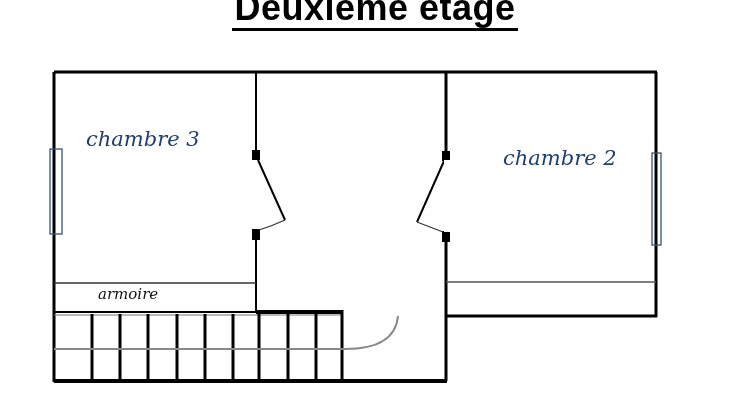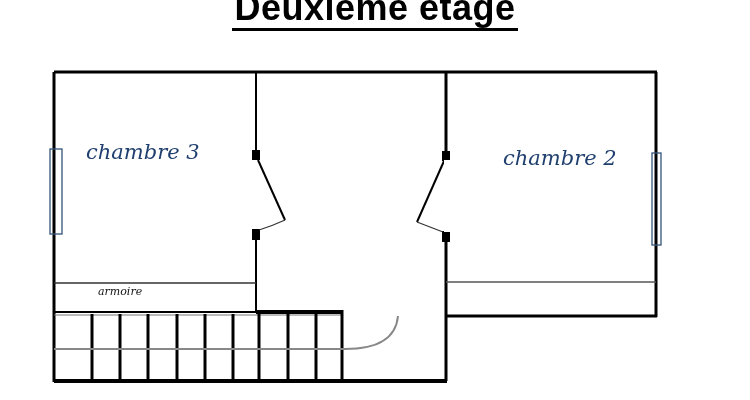--- a/index.html
+++ b/index.html
@@ -8,23 +8,23 @@
     position: absolute; left: 0; top: -14px; width: 750px; text-align: center;
     font-family: "Liberation Sans", sans-serif; font-weight: bold; font-size: 36px;
     color: #000; line-height: 44px;
   }
   .title span { border-bottom: 3px solid #000; padding: 0 2px; letter-spacing: 0.5px; }
   svg.plan { position: absolute; left: 0; top: 0; }
   .label {
     position: absolute; font-family: "DejaVu Serif", serif; font-style: italic;
     color: #1f3f6e; white-space: nowrap;
   }
-  .room3 { left: 86px; top: 140px; font-size: 21px; }
+  .room3 { left: 86px; top: 127px; font-size: 21px; }
   .room2 { left: 503px; top: 146px; font-size: 21px; text-align: right; }
-  .armoire { left: 98px; top: 285px; font-size: 11px; color: #111; }
+  .armoire { left: 98px; top: 285px; font-size: 15px; color: #111; }
 </style>
 </head>
 <body>
 
 <div class="title"><span>Deuxième  étage</span></div>
 
 <svg class="plan" width="750" height="400" viewBox="0 0 750 400">
 
   <g stroke="#000" stroke-width="3" fill="none">
     <line x1="54" y1="72" x2="657" y2="72"></line>

